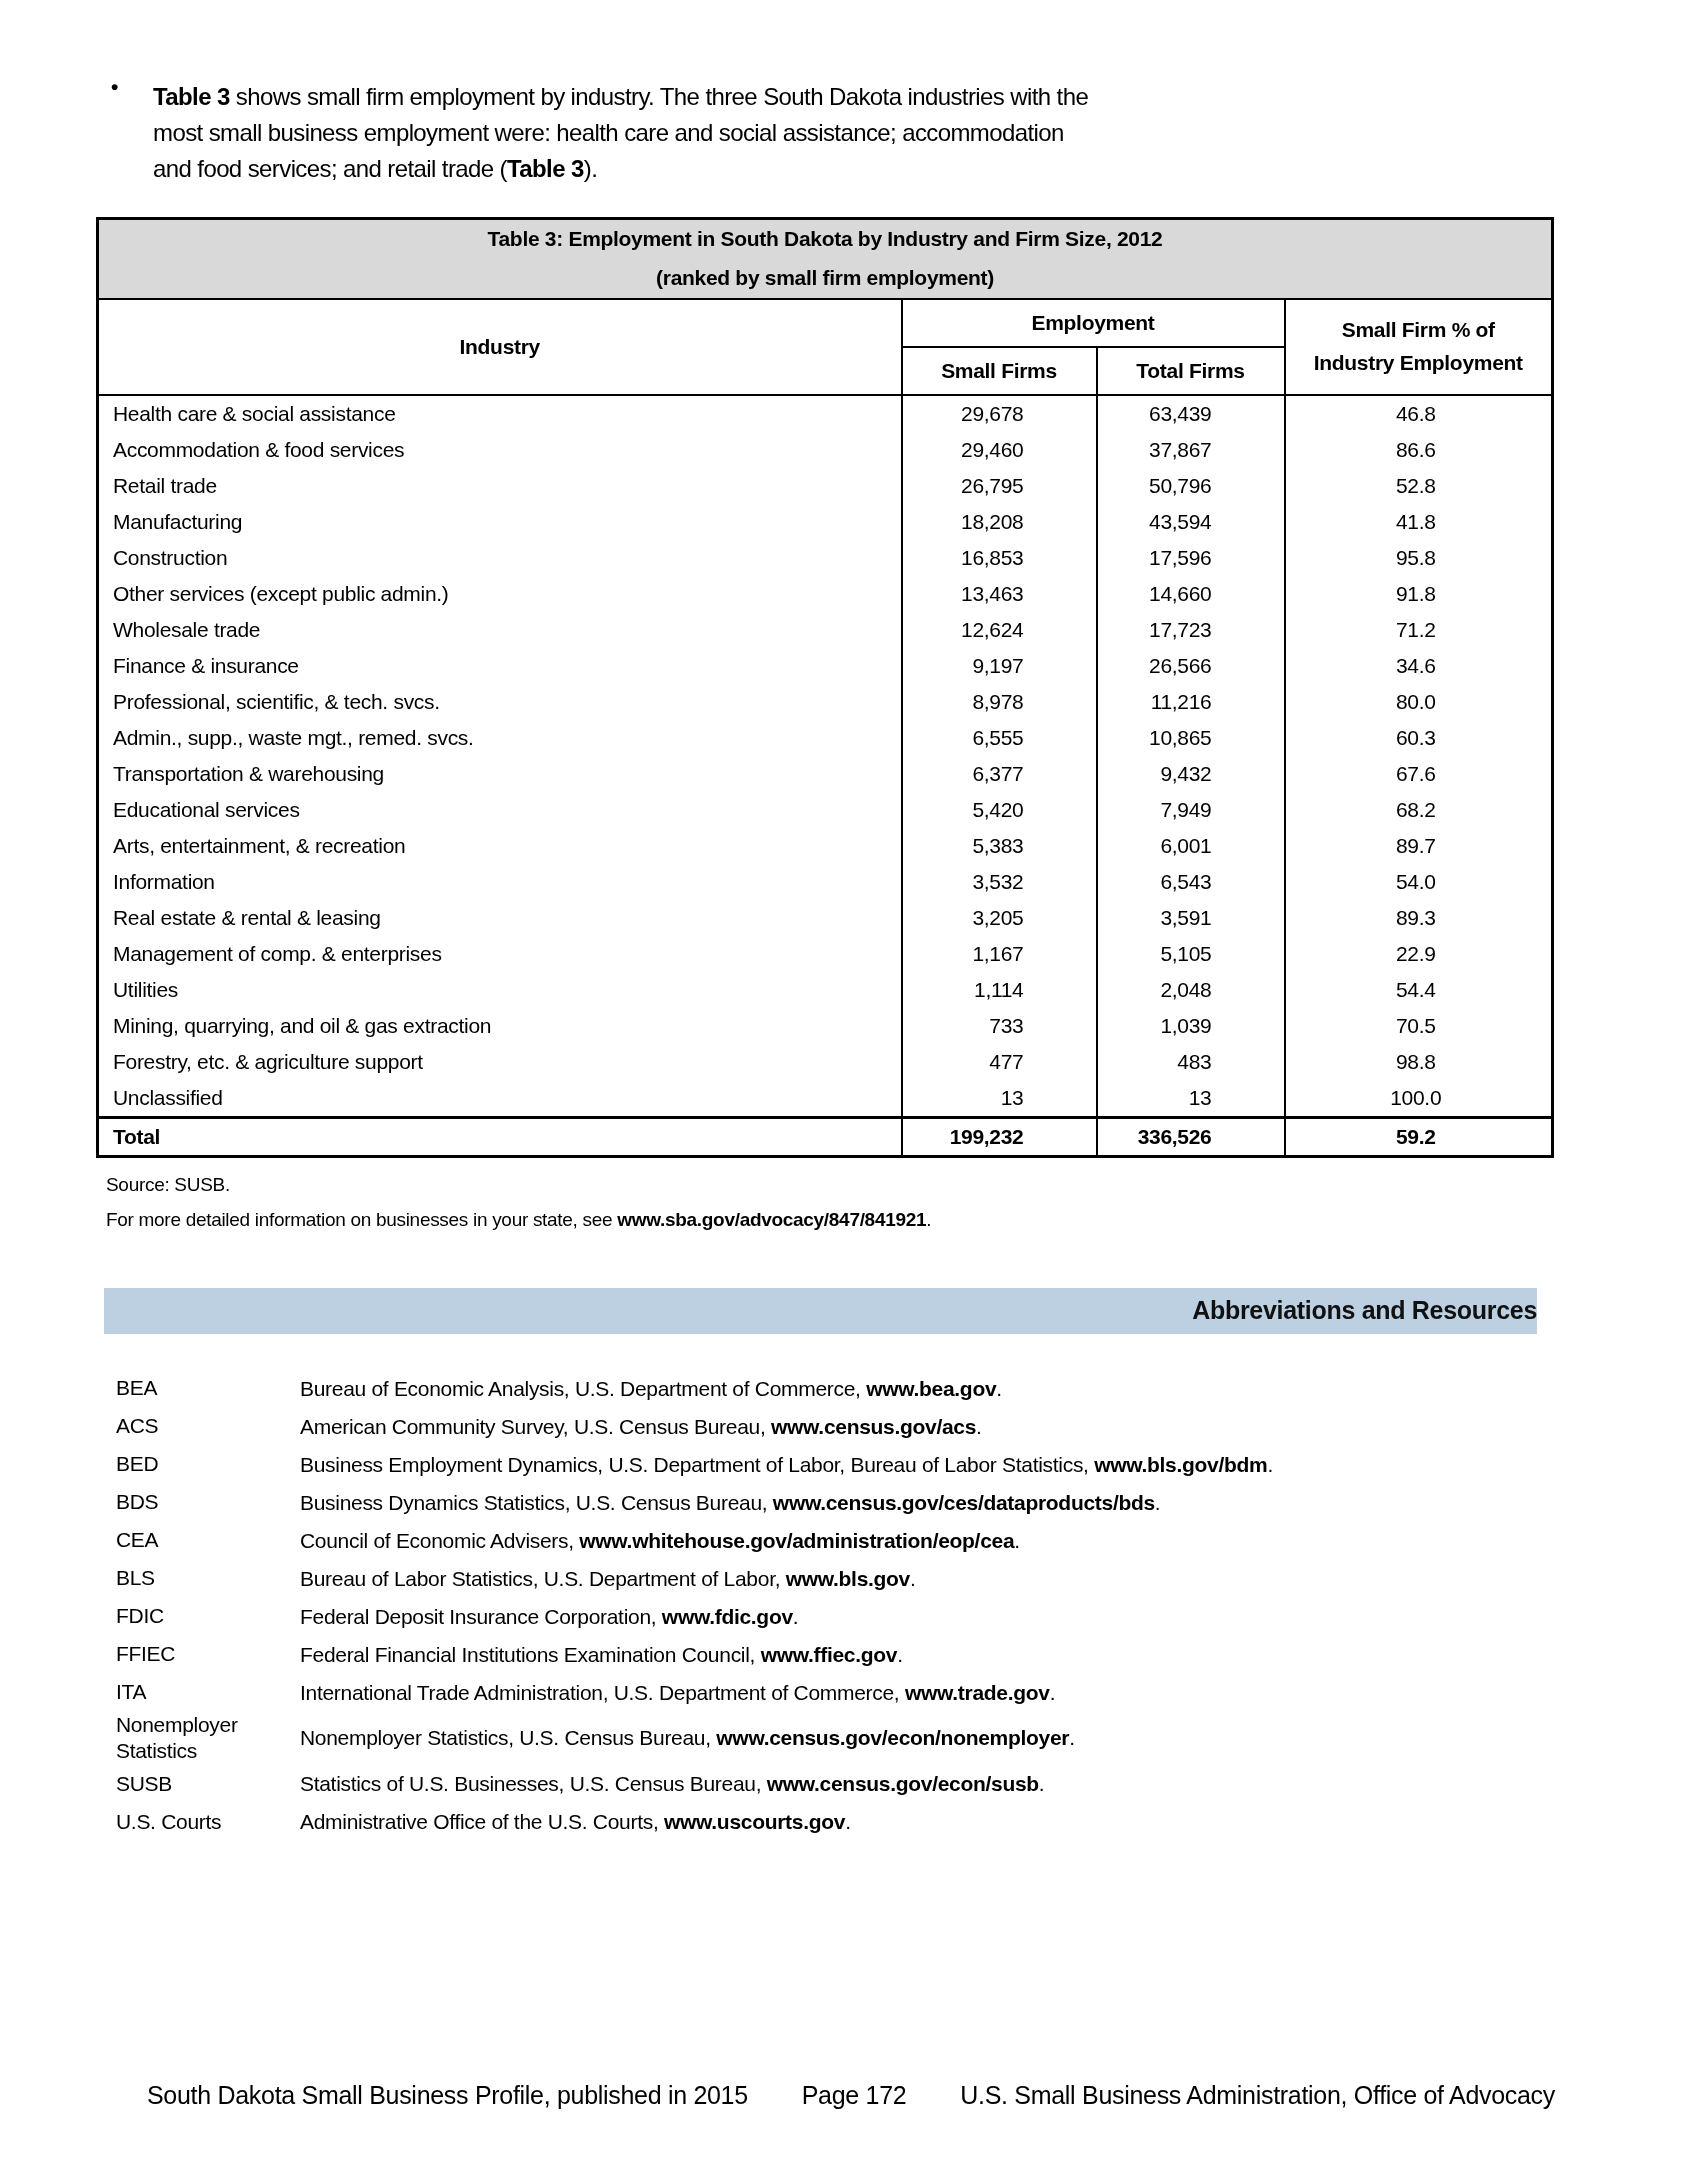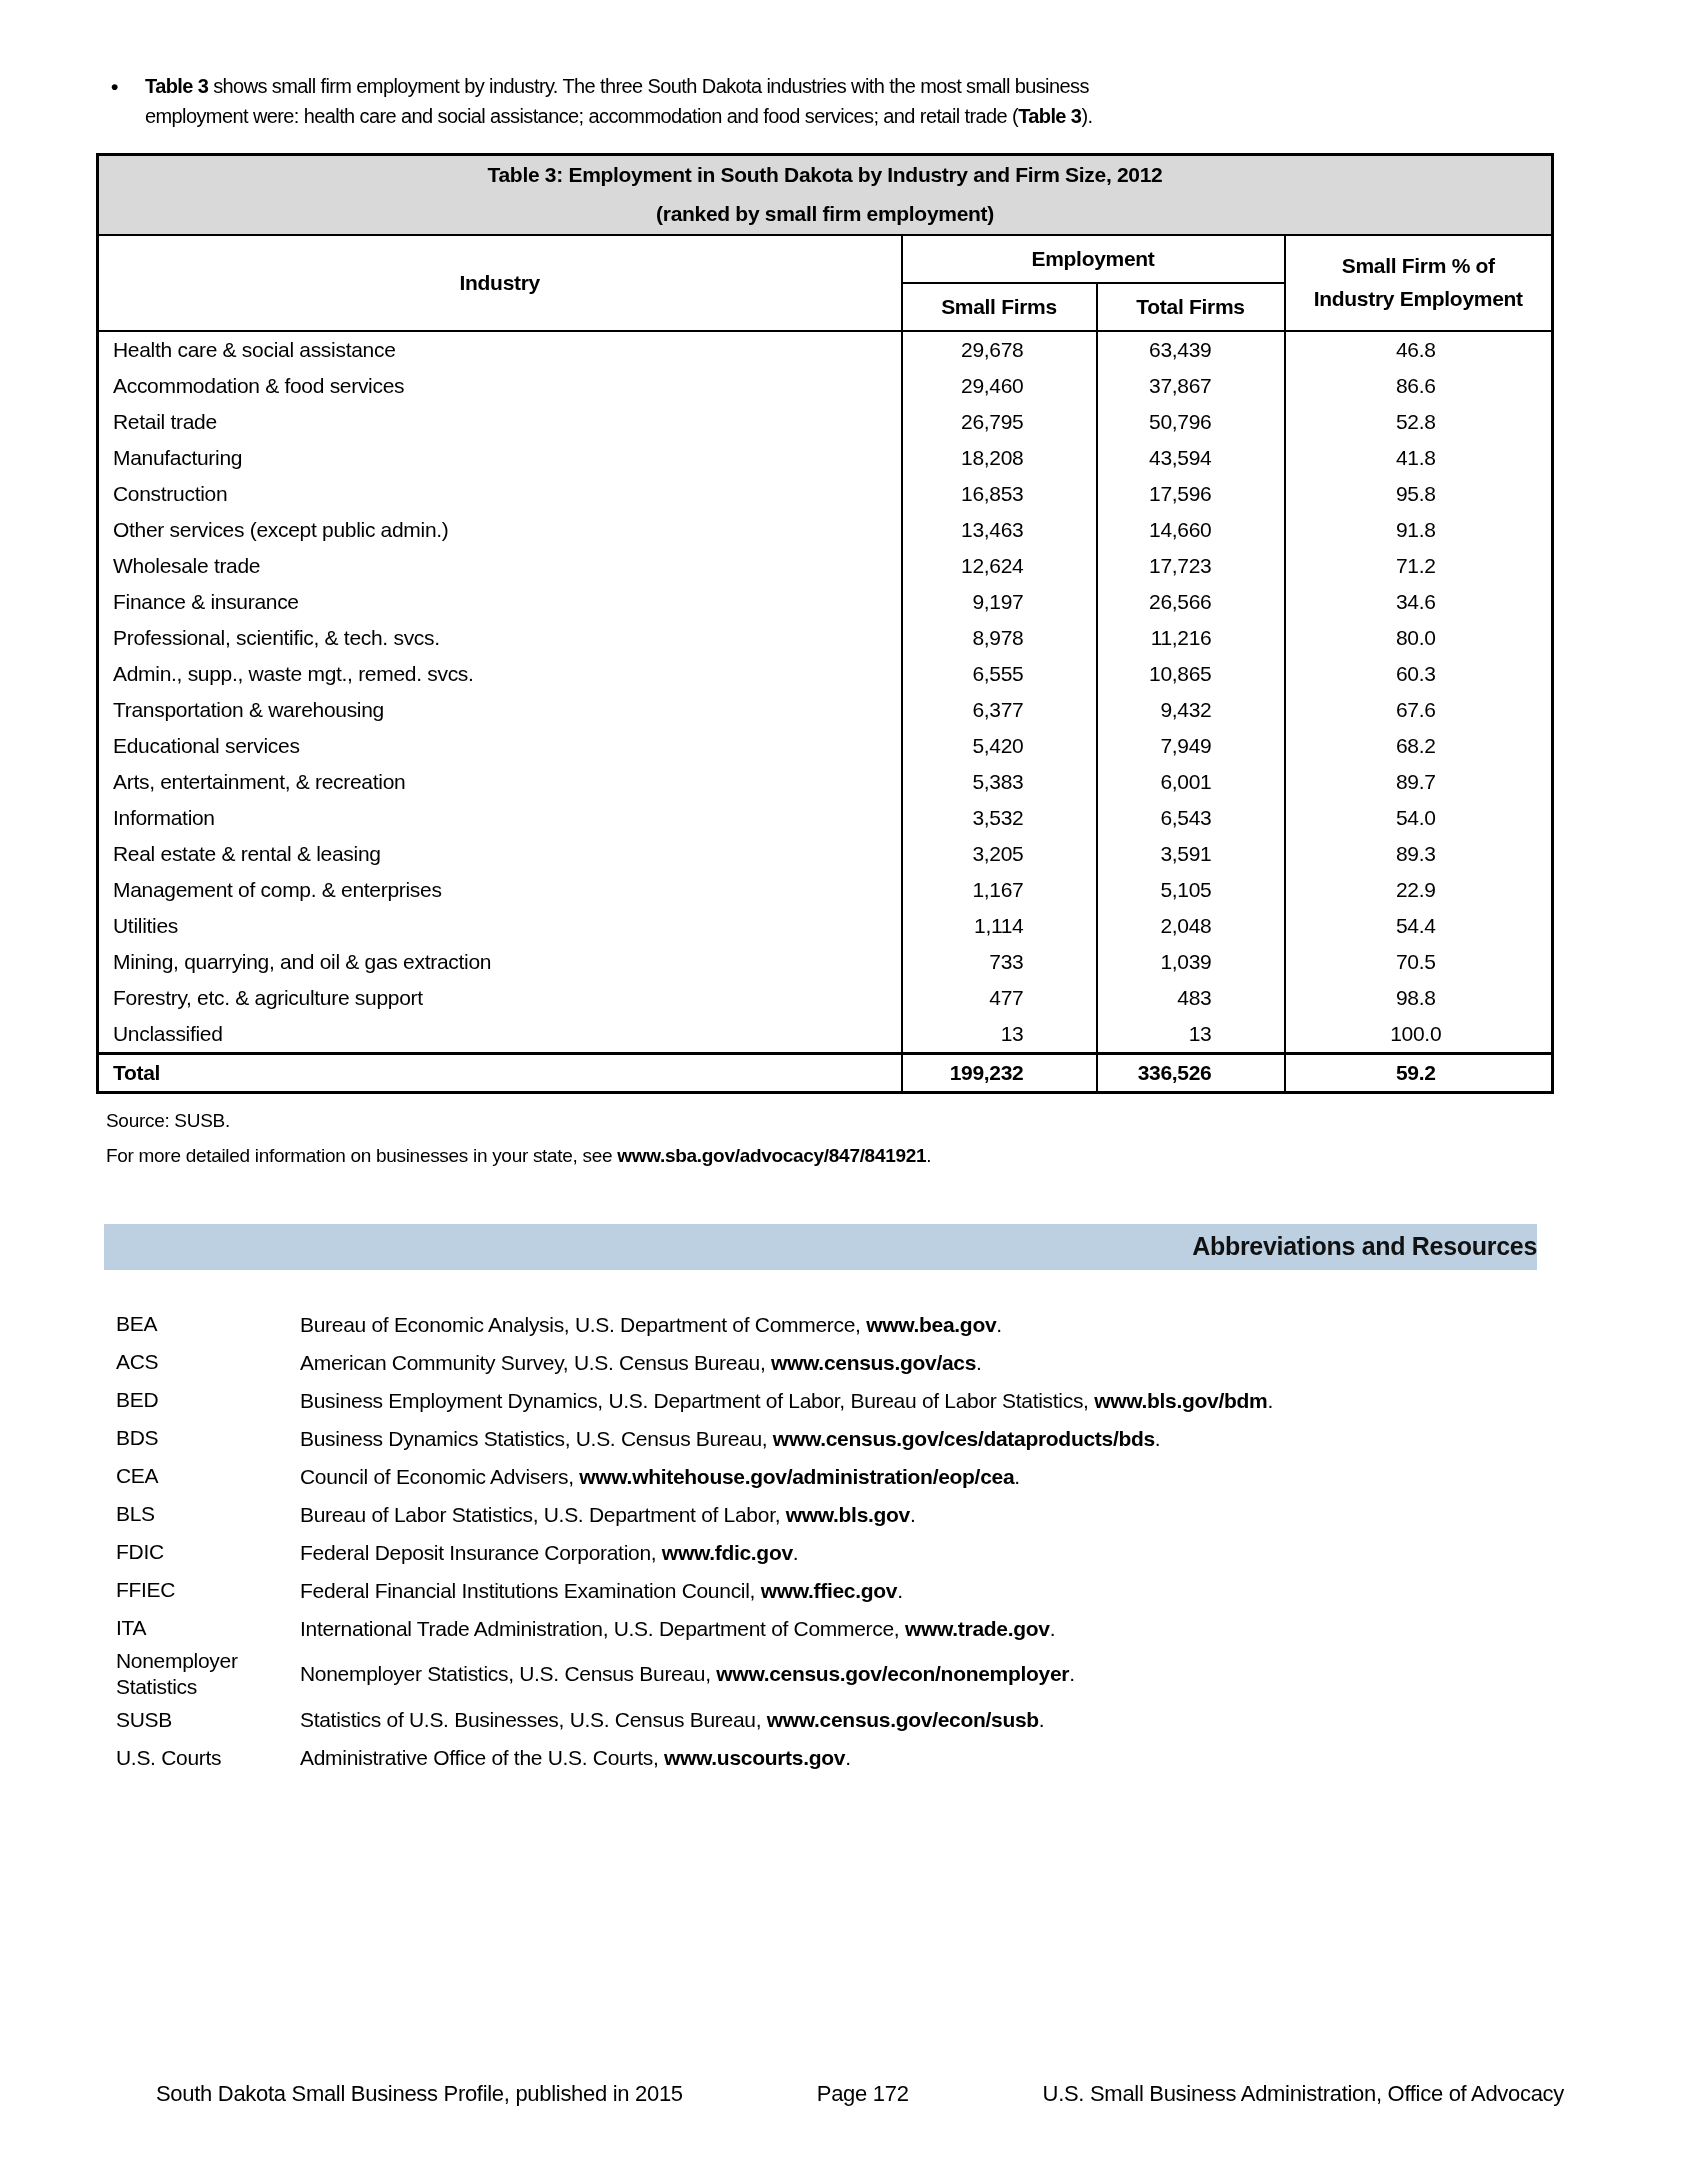--- a/index.html
+++ b/index.html
@@ -11,21 +11,21 @@
   }
   .bullet-para{
     display:flex;
     margin:71px 0 0 111px;
     width:1000px;
   }
   .bullet-glyph{
     width:34px;flex:0 0 34px;font-size:21px;line-height:1.5;font-weight:bold;
   }
   .bullet-text{
-    margin:0;font-size:20px;line-height:1.5;letter-spacing:-0.6px;
+    margin:8px;font-size:24px;line-height:1.5;letter-spacing:-0.6px;
   }
   .data-table{
     margin:22px 0 0 96px;
     width:1455px;
     border-collapse:collapse;
     border:3px solid #000;
     table-layout:fixed;
   }
   .title-cell{
     background:#d9d9d9;
@@ -78,23 +78,23 @@
     margin-bottom:1px;
   }
   .abbr-key{
     flex:0 0 142px;margin-right:42px;
     font-size:21px;line-height:1.25;
   }
   .abbr-desc{
     font-size:21px;line-height:1.2;
   }
   .footer{
-    position:absolute;top:2081px;left:156px;width:1408px;
+    position:absolute;top:2081px;left:147px;width:1408px;
     display:flex;justify-content:space-between;
-    font-size:22px;
+    font-size:25px;
   }
 </style>
 </head>
 <body>
 
 <div class="page">
 
   <div class="bullet-para">
     <span class="bullet-glyph">•</span>
     <p class="bullet-text"><b>Table 3</b><span> shows small firm employment by industry. The three South Dakota industries with the most small business employment were: health care and social assistance; accommodation and food services; and retail trade (</span><b>Table 3</b><span>).</span></p>

